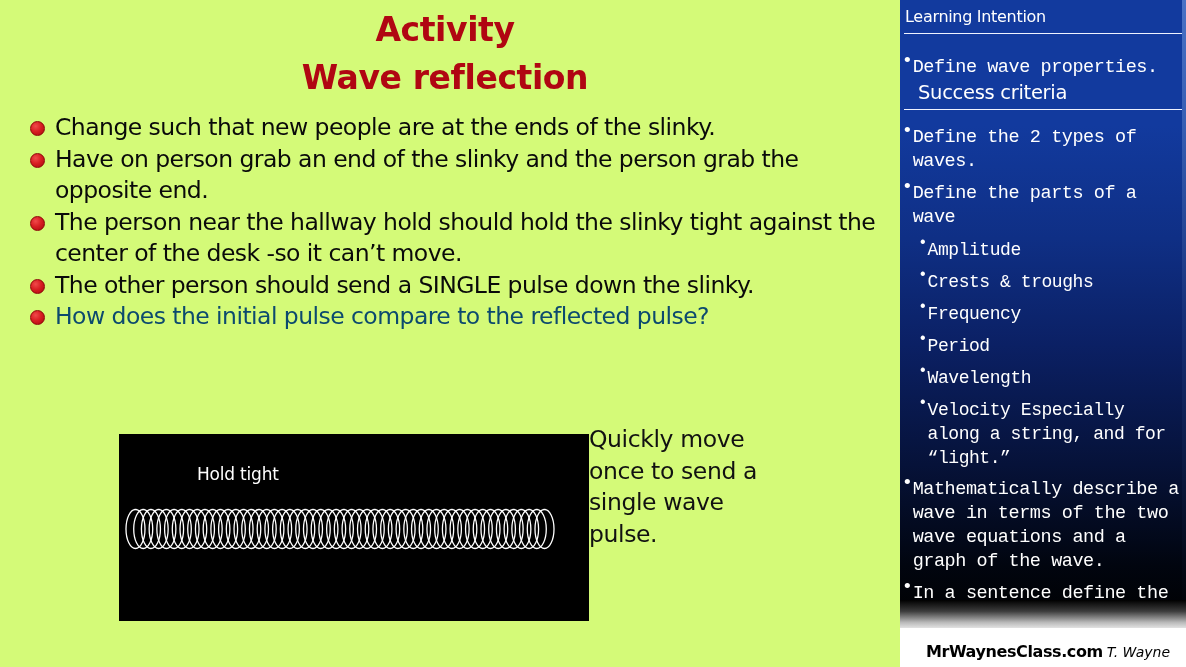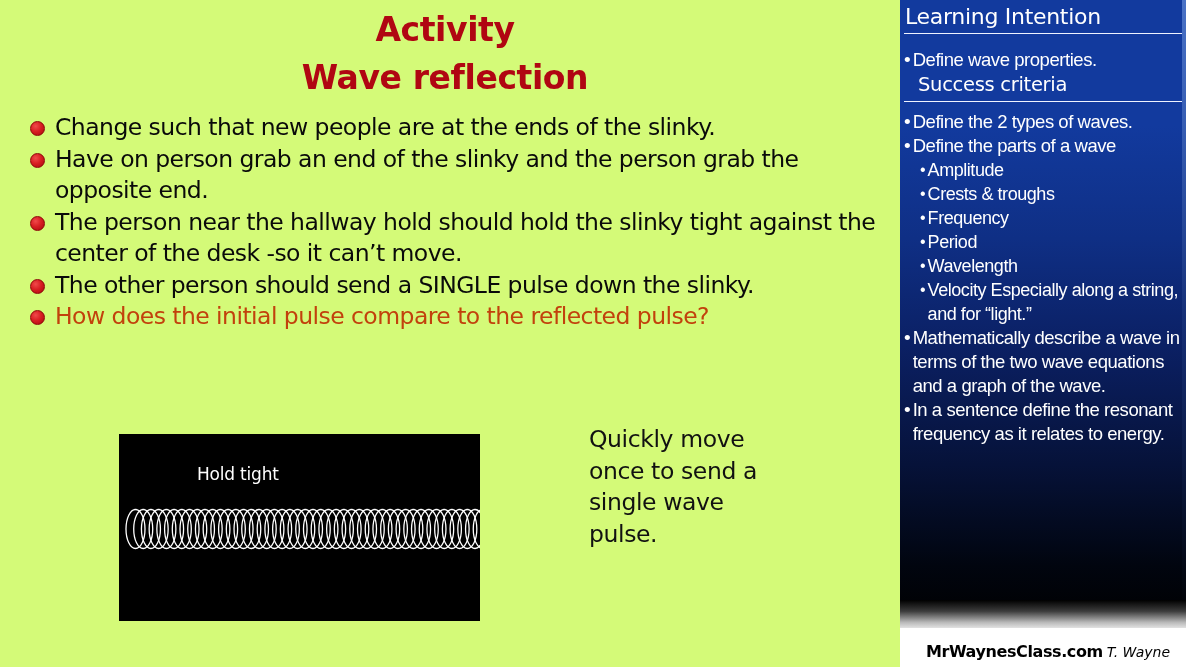--- a/index.html
+++ b/index.html
@@ -68,29 +68,29 @@
     margin-right: 10px;
   }
   .bullet-text {
     font-family: "DejaVu Sans", sans-serif;
     font-size: 23.5px;
     line-height: 31.5px;
     color: #0a0a0a;
     letter-spacing: -0.55px;
   }
   .bullet-text.accent {
-    color: #c2410c;
+    color: #0c4a6e;
   }
 
   
   #slinky-figure {
     position: absolute;
     left: 119px;
     top: 434px;
-    width: 361px;
+    width: 470px;
     height: 187px;
     background: #000000;
     overflow: hidden;
   }
   #slinky-label {
     position: absolute;
     left: 78px;
     top: 30px;
     color: #ffffff;
     font-family: "DejaVu Sans", sans-serif;
@@ -140,21 +140,21 @@
     position: absolute;
     right: 0;
     top: 0;
     width: 4px;
     height: 628px;
     background: linear-gradient(to bottom, rgba(120,160,230,0.55), rgba(40,70,140,0.35) 50%, rgba(0,0,0,0.2));
   }
   .panel-heading {
     color: #ffffff;
     font-family: "DejaVu Sans", sans-serif;
-    font-size: 22px;
+    font-size: 16px;
     line-height: 26px;
     letter-spacing: -0.3px;
     padding-left: 5px;
   }
   .panel-rule {
     height: 1px;
     background: #eef2ff;
     margin: 3px 4px 4px 4px;
   }
   .panel-row {
@@ -170,24 +170,25 @@
     color: #ffffff;
     font-size: 19px;
     line-height: 24px;
     margin-right: 2px;
   }
   .panel-dot.small {
     font-size: 16px;
   }
   .panel-text {
     color: #ffffff;
-    font-family: Liberation Sans, sans-serif;
+    font-family: Liberation Mono, monospace;
     font-size: 18.5px;
     line-height: 24px;
     letter-spacing: -0.45px;
+    margin-top: 8px;
   }
   .panel-text.sub {
     font-size: 18px;
     line-height: 24px;
   }
   .panel-plain {
     color: #ffffff;
     font-family: "DejaVu Sans", sans-serif;
     font-size: 19.5px;
     line-height: 26px;

